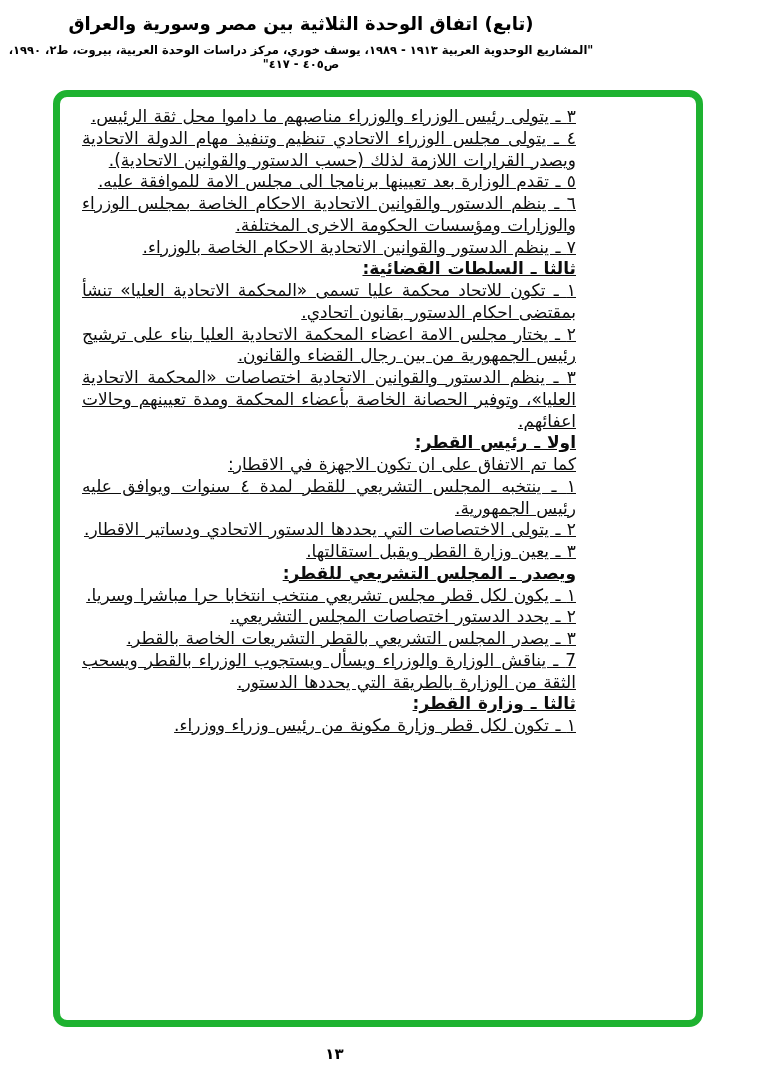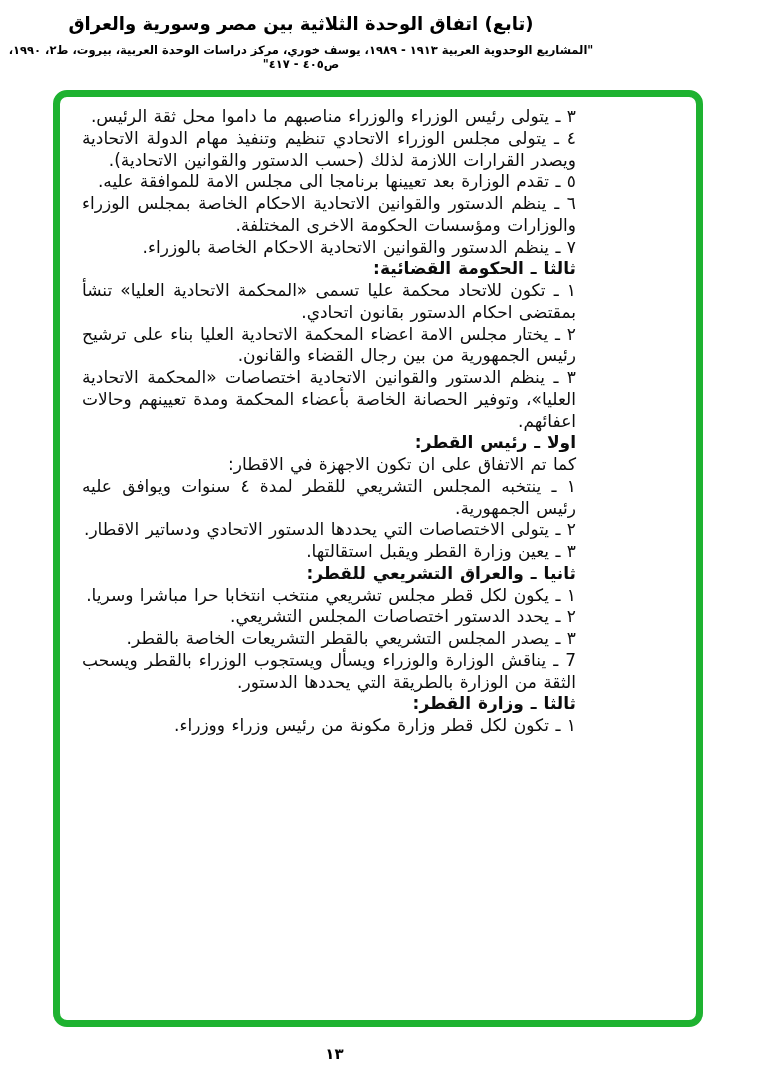--- a/index.html
+++ b/index.html
@@ -49,20 +49,21 @@
   }
   .doc-text {
     position: absolute;
     top: 106px;
     right: 182px;
     width: 494px;
     direction: rtl;
     font-size: 17px;
     line-height: 21.75px;
     color: #0d0d0d;
+    text-decoration: underline;
   }
   .para {
     margin: 0;
     padding: 0;
     text-align: justify;
     text-align-last: right;
     word-spacing: 1px;
   }
   .para.heading {
     font-weight: bold;
@@ -91,30 +92,30 @@
   </div>
 
   <div class="green-frame"></div>
 
   <div class="doc-text">
       <p class="para">٣ ـ يتولى رئيس الوزراء والوزراء مناصبهم ما داموا محل ثقة الرئيس.</p>
       <p class="para">٤ ـ يتولى مجلس الوزراء الاتحادي تنظيم وتنفيذ مهام الدولة الاتحادية ويصدر القرارات اللازمة لذلك (حسب الدستور والقوانين الاتحادية).</p>
       <p class="para">٥ ـ تقدم الوزارة بعد تعيينها برنامجا الى مجلس الامة للموافقة عليه.</p>
       <p class="para">٦ ـ ينظم الدستور والقوانين الاتحادية الاحكام الخاصة بمجلس الوزراء والوزارات ومؤسسات الحكومة الاخرى المختلفة.</p>
       <p class="para">٧ ـ ينظم الدستور والقوانين الاتحادية الاحكام الخاصة بالوزراء.</p>
-      <p class="para heading">ثالثا ـ الحكومة القضائية:</p>
+      <p class="para heading">ثالثا ـ السلطات القضائية:</p>
       <p class="para">١ ـ تكون للاتحاد محكمة عليا تسمى «المحكمة الاتحادية العليا» تنشأ بمقتضى احكام الدستور بقانون اتحادي.</p>
       <p class="para">٢ ـ يختار مجلس الامة اعضاء المحكمة الاتحادية العليا بناء على ترشيح رئيس الجمهورية من بين رجال القضاء والقانون.</p>
       <p class="para">٣ ـ ينظم الدستور والقوانين الاتحادية اختصاصات «المحكمة الاتحادية العليا»، وتوفير الحصانة الخاصة بأعضاء المحكمة ومدة تعيينهم وحالات اعفائهم.</p>
       <p class="para heading">اولا ـ رئيس القطر:</p>
       <p class="para plain">كما تم الاتفاق على ان تكون الاجهزة في الاقطار:</p>
       <p class="para">١ ـ ينتخبه المجلس التشريعي للقطر لمدة ٤ سنوات ويوافق عليه رئيس الجمهورية.</p>
       <p class="para">٢ ـ يتولى الاختصاصات التي يحددها الدستور الاتحادي ودساتير الاقطار.</p>
       <p class="para">٣ ـ يعين وزارة القطر ويقبل استقالتها.</p>
-      <p class="para heading">ثانيا ـ والعراق التشريعي للقطر:</p>
+      <p class="para heading">ويصدر ـ المجلس التشريعي للقطر:</p>
       <p class="para">١ ـ يكون لكل قطر مجلس تشريعي منتخب انتخابا حرا مباشرا وسريا.</p>
       <p class="para">٢ ـ يحدد الدستور اختصاصات المجلس التشريعي.</p>
       <p class="para">٣ ـ يصدر المجلس التشريعي بالقطر التشريعات الخاصة بالقطر.</p>
       <p class="para">7 ـ يناقش الوزارة والوزراء ويسأل ويستجوب الوزراء بالقطر ويسحب الثقة من الوزارة بالطريقة التي يحددها الدستور.</p>
       <p class="para heading">ثالثا ـ وزارة القطر:</p>
       <p class="para">١ ـ تكون لكل قطر وزارة مكونة من رئيس وزراء ووزراء.</p>
     </div>
 
   <div class="page-footer">
     <span class="page-number">١٣</span>

